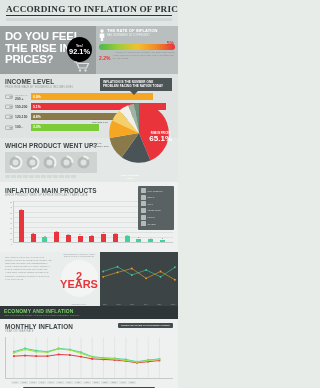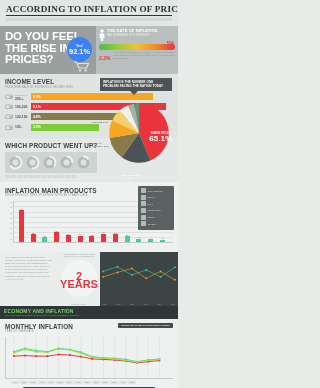--- a/index.html
+++ b/index.html
@@ -34,21 +34,21 @@
     width:96px; background:#9aa0a0; position:relative;
     padding:5px 4px 0 5px;
   }
   .hero-l h1 {
     color:#fff; font-size:11.5px; font-weight:bold;
     line-height:11.6px; letter-spacing:-.2px;
   }
   .badge {
     position:absolute; right:4px; top:11px;
     width:25px; height:25px; border-radius:50%;
-    background:#3b82f6; color:#fff;
+    background:#000000; color:#fff;
     display:flex; flex-direction:column; align-items:center; justify-content:center;
   }
   .badge .yes { font-size:3.4px; font-weight:bold; line-height:4px; }
   .badge .pct { font-size:7.4px; font-weight:bold; line-height:7.6px; }
   .cart {
     position:absolute; right:6px; bottom:2px;
     width:17px; height:11px;
   }
   .hero-r {
     flex:1; background:#b9bfbe; padding:3px 3px 0 3px; position:relative;

